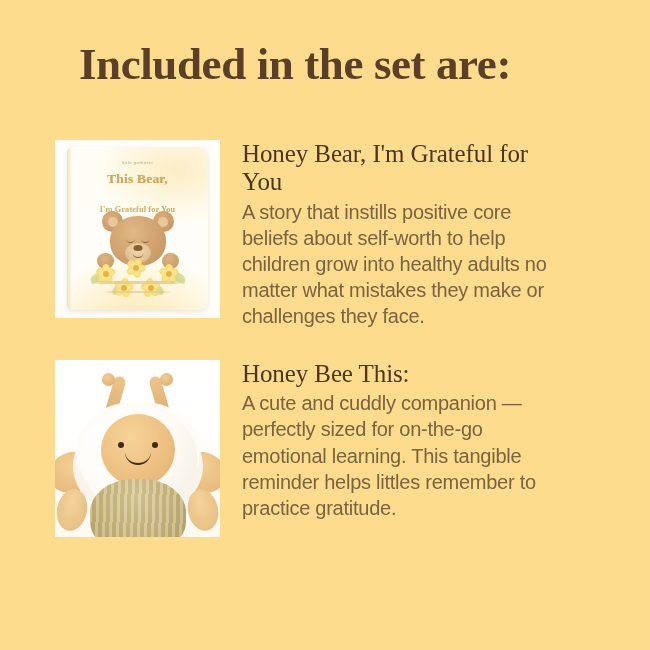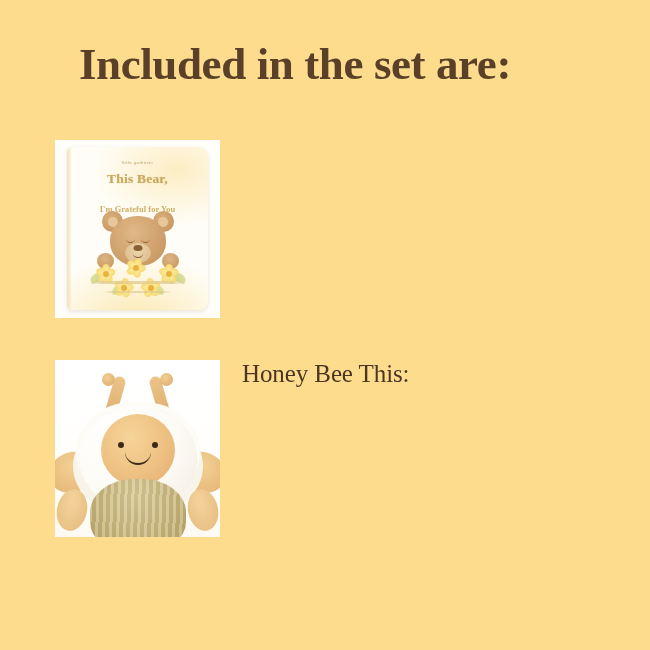--- a/index.html
+++ b/index.html
@@ -377,20 +377,24 @@
               <div class="flower-core"></div>
             </div>
           </div>
 
           <div class="cover-tagline"></div>
           <div class="cover-byline"></div>
         </div>
       </div>
     </div>
 
+    <div class="text-col">
+      <h2 class="item-title">Honey Bear, I'm Grateful for You</h2>
+      <p class="item-body">A story that instills positive core beliefs about self-worth to help children grow into healthy adults no matter what mistakes they make or challenges they face.</p>
+    </div>
   </div>
 
   <div class="item item-2">
 
     <div class="thumb">
       <div class="plush-art">
         <div class="bee">
           <div class="bee-wing l"></div>
           <div class="bee-wing r"></div>
 
@@ -409,16 +413,17 @@
 
           <div class="bee-arm l"></div>
           <div class="bee-arm r"></div>
           <div class="bee-body"></div>
         </div>
       </div>
     </div>
 
     <div class="text-col">
       <h2 class="item-title">Honey Bee This:</h2>
+      <p class="item-body">A cute and cuddly companion — perfectly sized for on-the-go emotional learning. This tangible reminder helps littles remember  to practice gratitude.</p>
     </div>
   </div>
 
 </div>
 
 </body></html>

